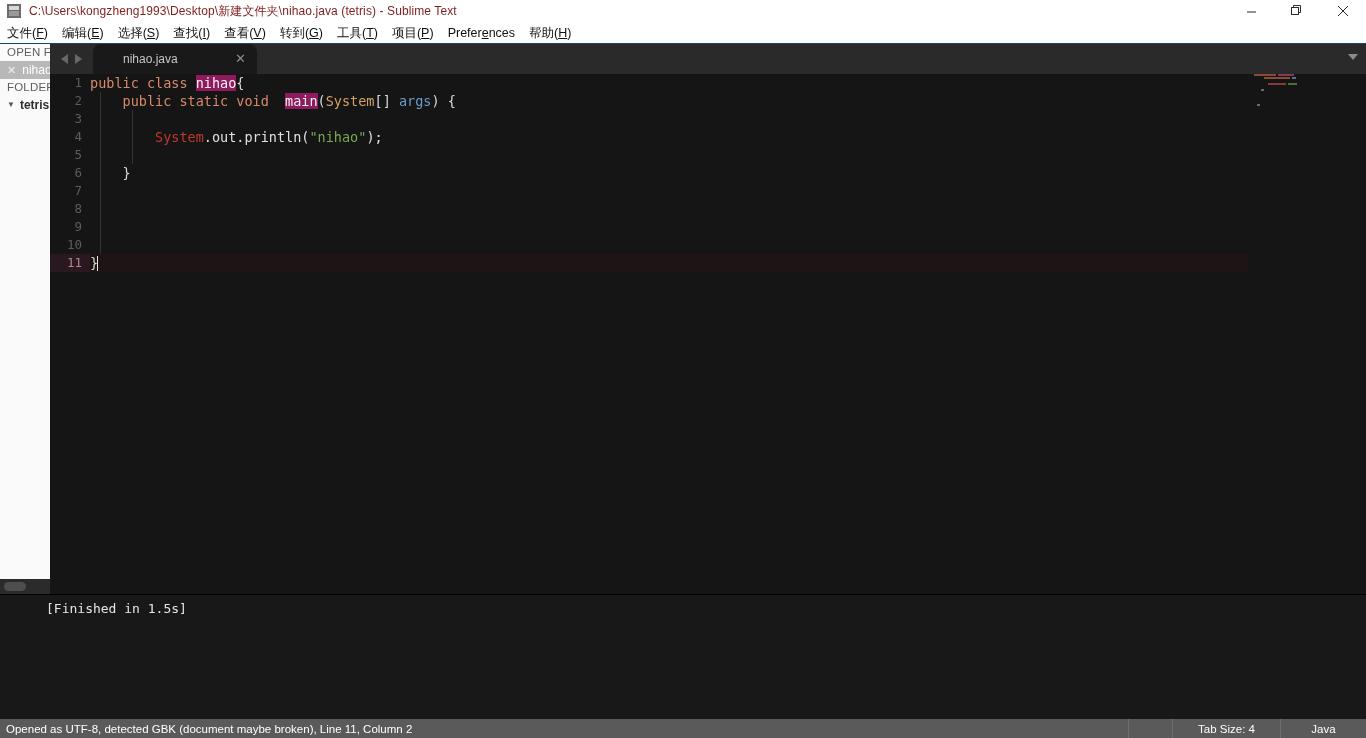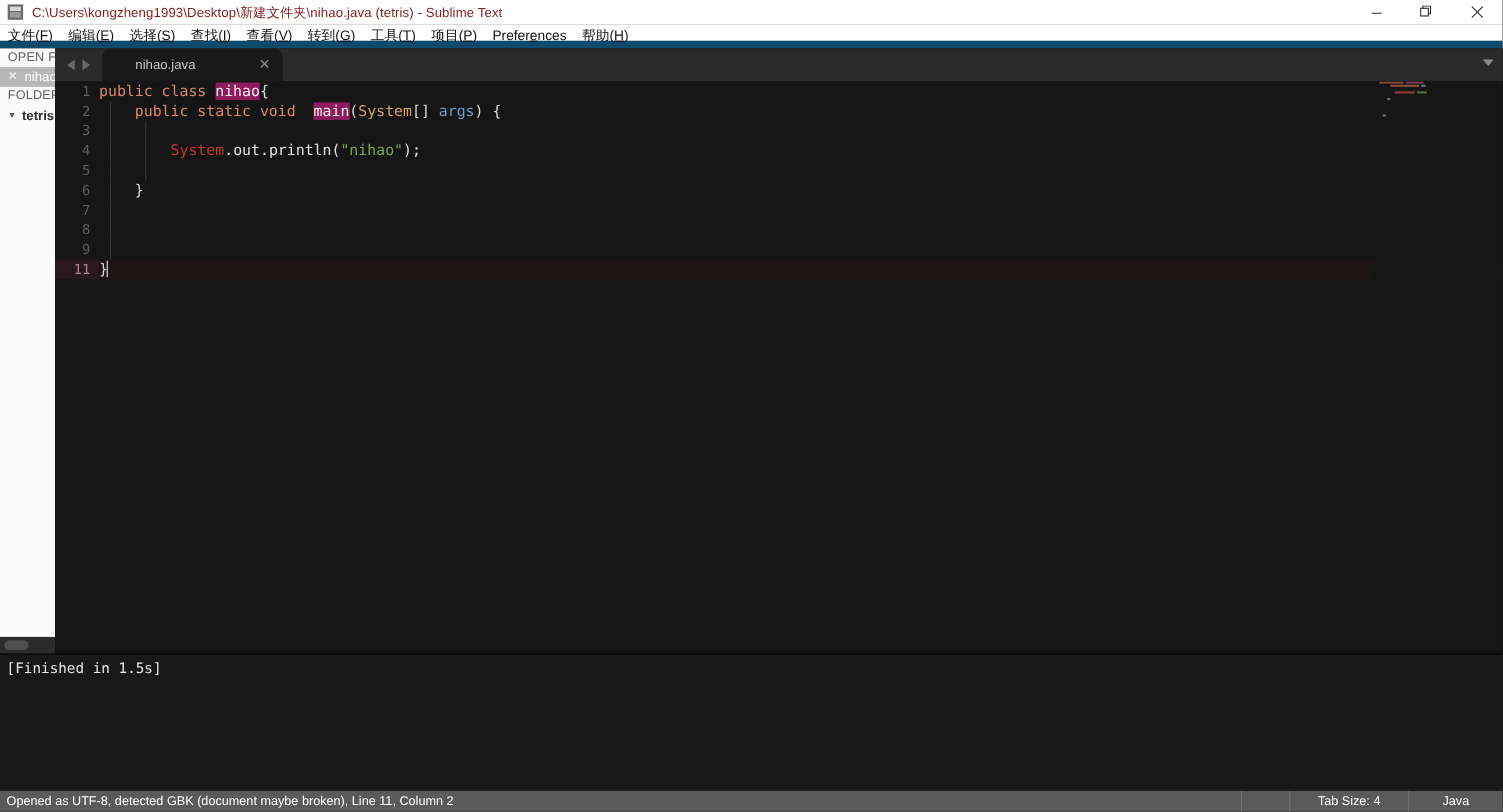--- a/index.html
+++ b/index.html
@@ -31,22 +31,22 @@
     width: 46px; height: 22px;
     display: flex; align-items: center; justify-content: center;
   }
   .win-btn svg { display: block; }
 
   
   #menubar {
     position: absolute; left: 0; top: 22px;
     width: 1366px; height: 22px;
     background: #ffffff;
-    display: flex; align-items: flex-start;
-    border-bottom: 7px solid #0c4a6e;
+    display: flex; align-items: flex-end;
+    border-bottom: 1px solid #0c4a6e;
   }
   .menu-item {
     font-size: 12.5px; color: #101010;
     padding: 2px 7px 2px 7px; white-space: nowrap;
     line-height: 16px;
   }
   .menu-item u { text-decoration: underline; }
 
   
   #body-area {
@@ -211,20 +211,21 @@
     position: absolute; left: 0; top: 594px;
     width: 1366px; height: 125px;
     background: #181818;
     border-top: 1px solid #000000;
   }
   #output-text {
     font-family: "DejaVu Sans Mono", monospace;
     font-size: 13px; color: #e6e6e6;
     padding: 5px 0 0 6px; white-space: pre;
     line-height: 18px;
+    margin-left: 40px;
   }
 
   
   #statusbar {
     position: absolute; left: 0; top: 719px;
     width: 1366px; height: 19px;
     background: #5a5a5a;
     display: flex; align-items: center;
     color: #ffffff; font-size: 11.5px;
   }
@@ -358,20 +359,25 @@
         <div class="code-row">
           <div class="gutter">8</div>
           <div class="code-text"></div>
           <div class="iguide" style="left: 50px;"></div>
         </div>
         <div class="code-row">
           <div class="gutter">9</div>
           <div class="code-text"></div>
           <div class="iguide" style="left: 50px;"></div>
         </div>
+        <div class="code-row">
+          <div class="gutter">10</div>
+          <div class="code-text"></div>
+          <div class="iguide" style="left: 50px;"></div>
+        </div>
         <div class="code-row current">
           <div class="gutter">11</div>
           <div class="code-text"><span class="t-punc">}</span><span class="caret"></span></div>
         </div>
       </div>
 
     <div id="minimap">
         <div class="mm-line"><span class="mm-seg" style="width: 22px; background: rgb(138, 74, 58);"></span><span class="mm-seg" style="width: 16px; background: rgb(125, 58, 94);"></span></div>
         <div class="mm-line"><span class="mm-seg" style="width: 8px; background: rgb(21, 21, 21);"></span><span class="mm-seg" style="width: 26px; background: rgb(138, 74, 58);"></span><span class="mm-seg" style="width: 4px; background: rgb(92, 111, 140);"></span></div>
         <div class="mm-line"></div>

